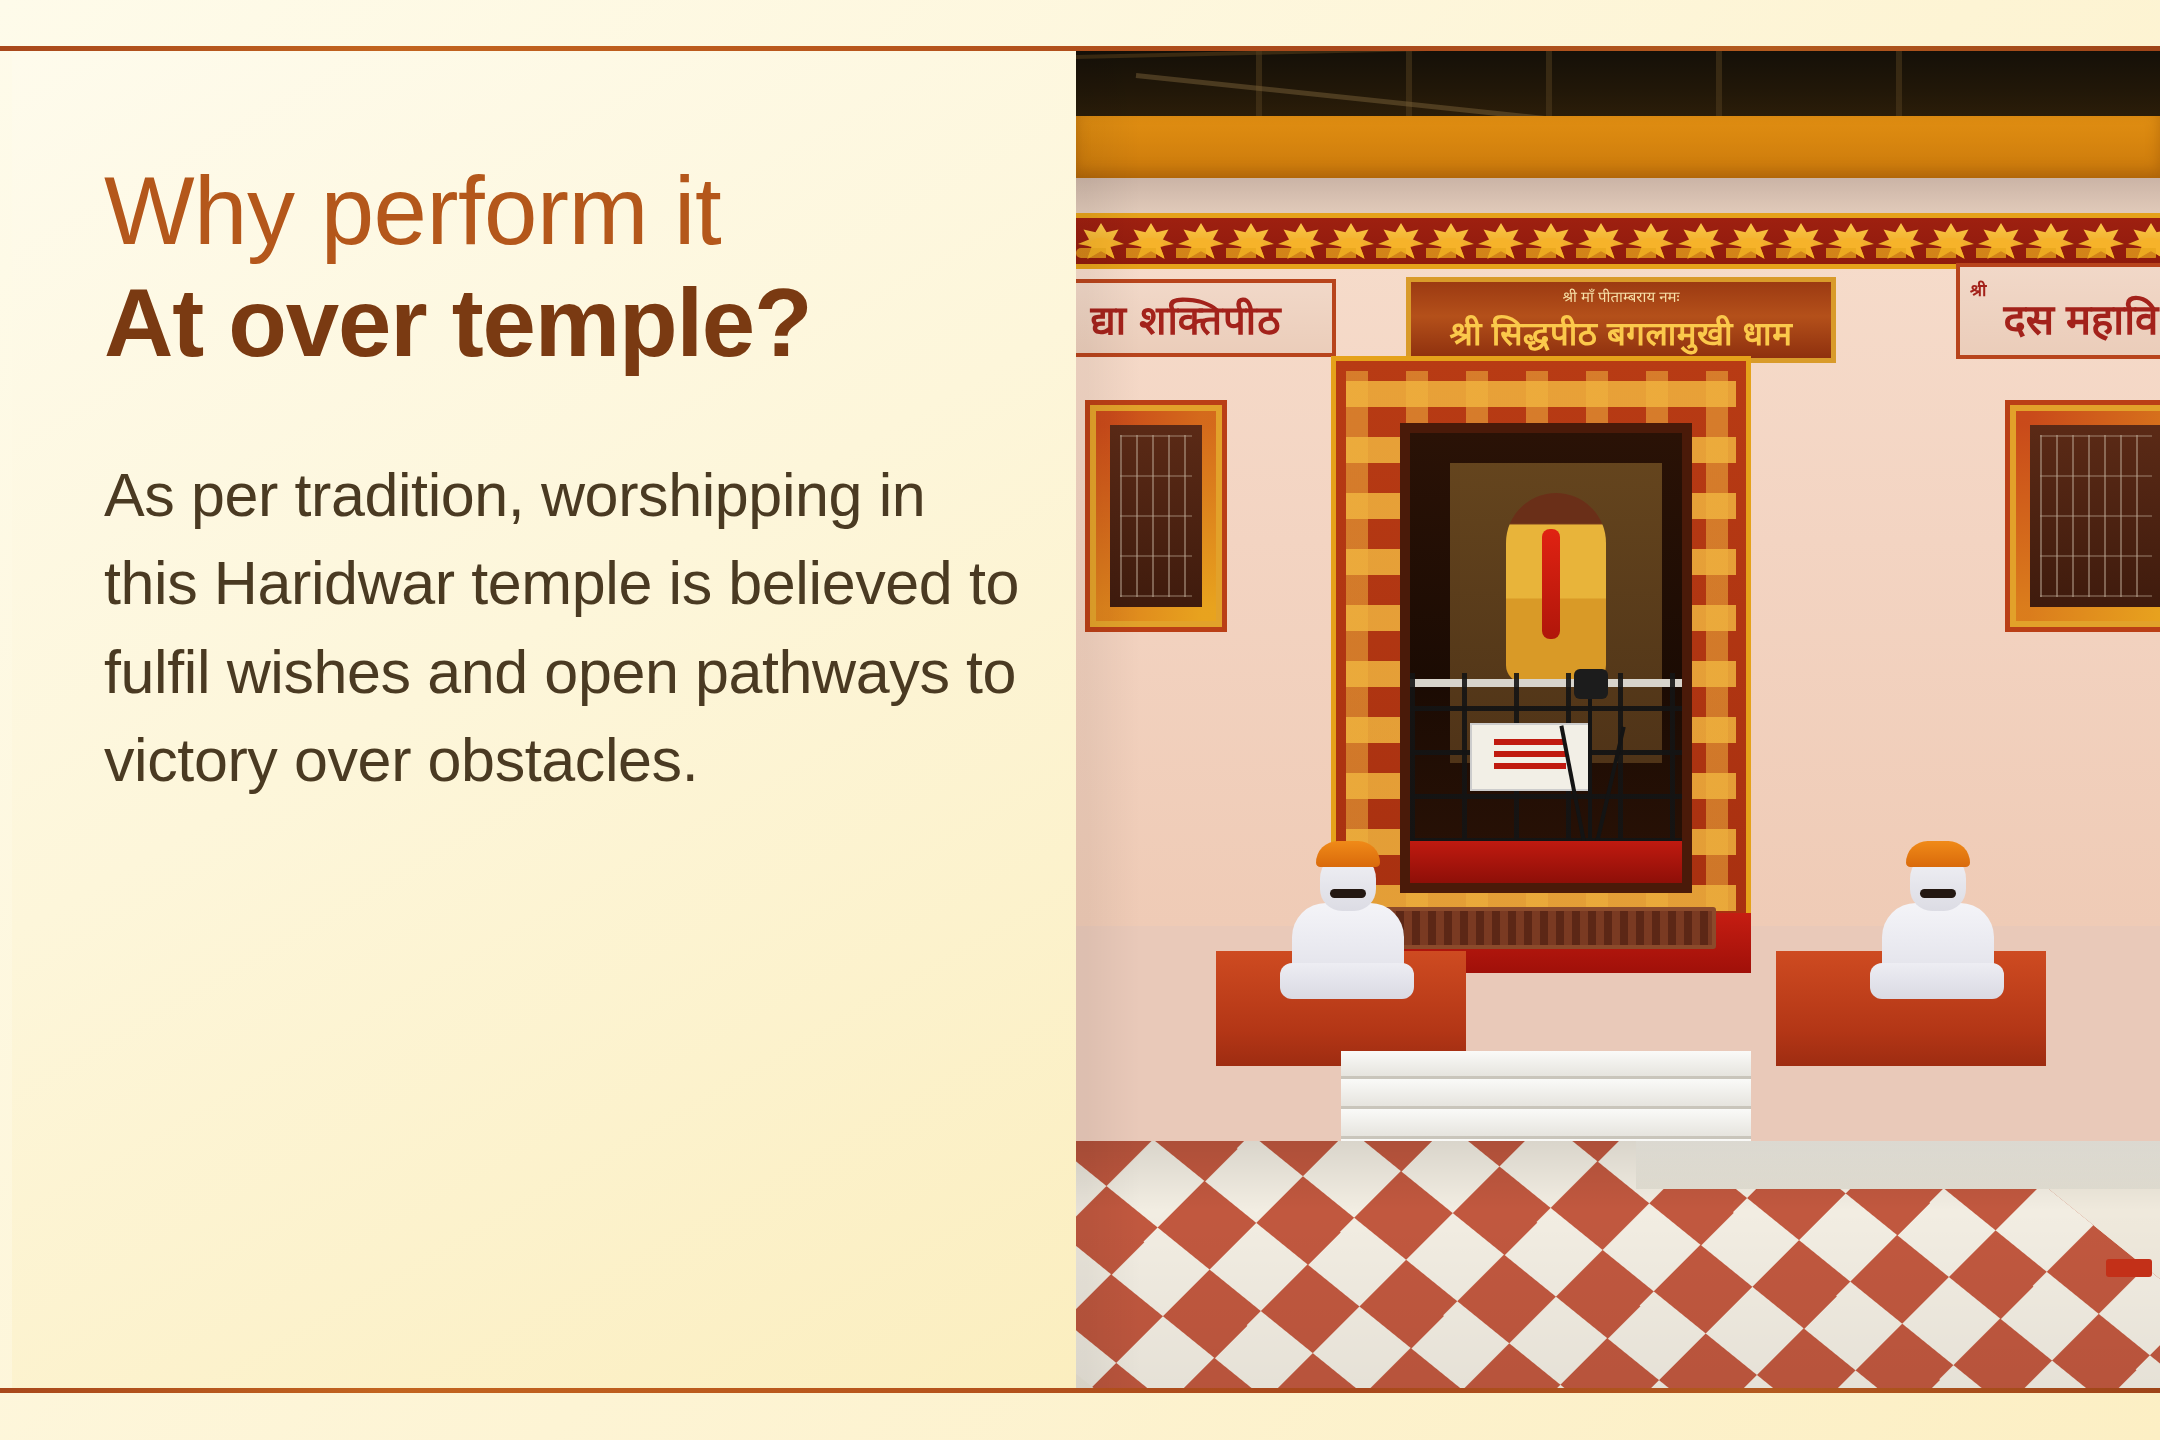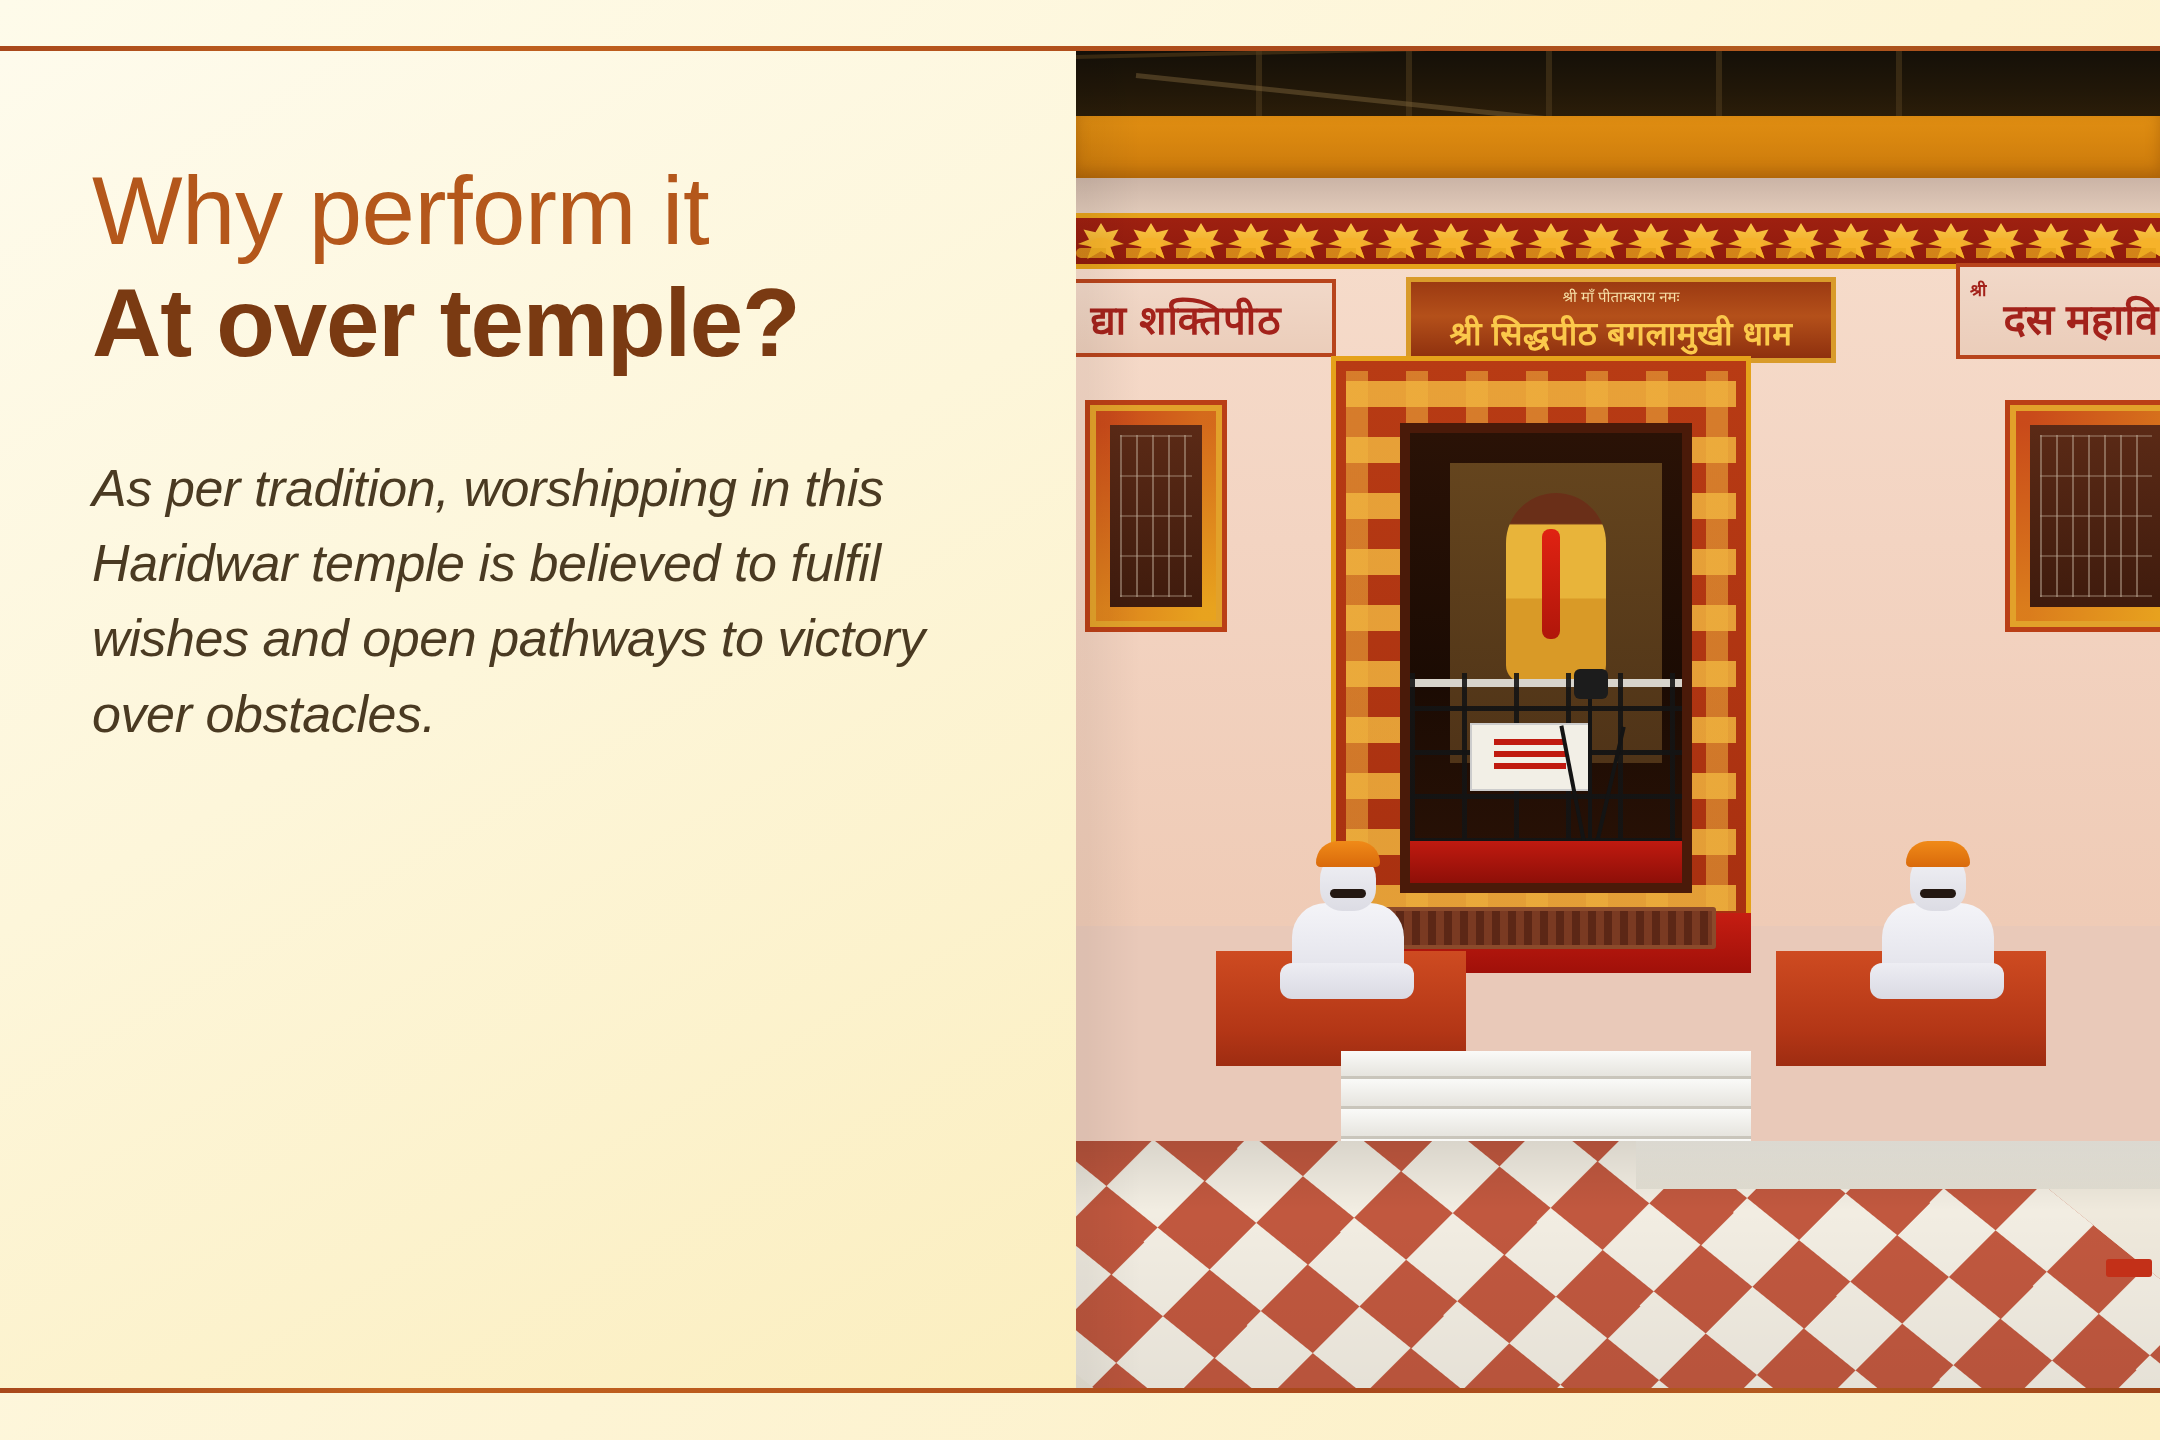--- a/index.html
+++ b/index.html
@@ -23,21 +23,21 @@
   .rule{
     position:absolute; left:0; width:2160px; height:5px;
     background:linear-gradient(90deg,#A8481B 0%,#C2641F 18%,#B8561C 40%,#A8481B 62%,#B35A1E 82%,#9E4418 100%);
     z-index:6;
   }
   .rule.top{ top:46px; }
   .rule.bottom{ top:1388px; }
 
   
   .text-panel{
-    position:absolute; left:0; top:51px;
+    position:absolute; left:12px; top:51px;
     width:1076px; height:1337px;
     background:linear-gradient(150deg,#FEFBEC 0%,#FDF6DA 45%,#FBEEBF 100%);
     z-index:4;
     padding:0;
   }
   .panel-inner{
     position:absolute; left:92px; top:110px; width:930px;
   }
 
   .headline{ line-height:1.04; }
@@ -54,27 +54,26 @@
     font-size:96px;
     font-weight:700;
     letter-spacing:-1.2px;
     color:#7A3A12;
     white-space:nowrap;
     margin-top:12px;
   }
 
   .body-copy{
     margin-top:78px;
-    font-size:52px;
+    font-size:61px;
     font-weight:400;
     line-height:1.45;
     color:#4A3A22;
     letter-spacing:-0.4px;
     max-width:940px;
-    font-style:italic;
   }
 
   
   .photo{
     position:absolute; left:1076px; top:51px;
     width:1084px; height:1337px;
     overflow:hidden; z-index:5;
     background:#E9C9B9;
   }
   .ph-layer{ position:absolute; }

